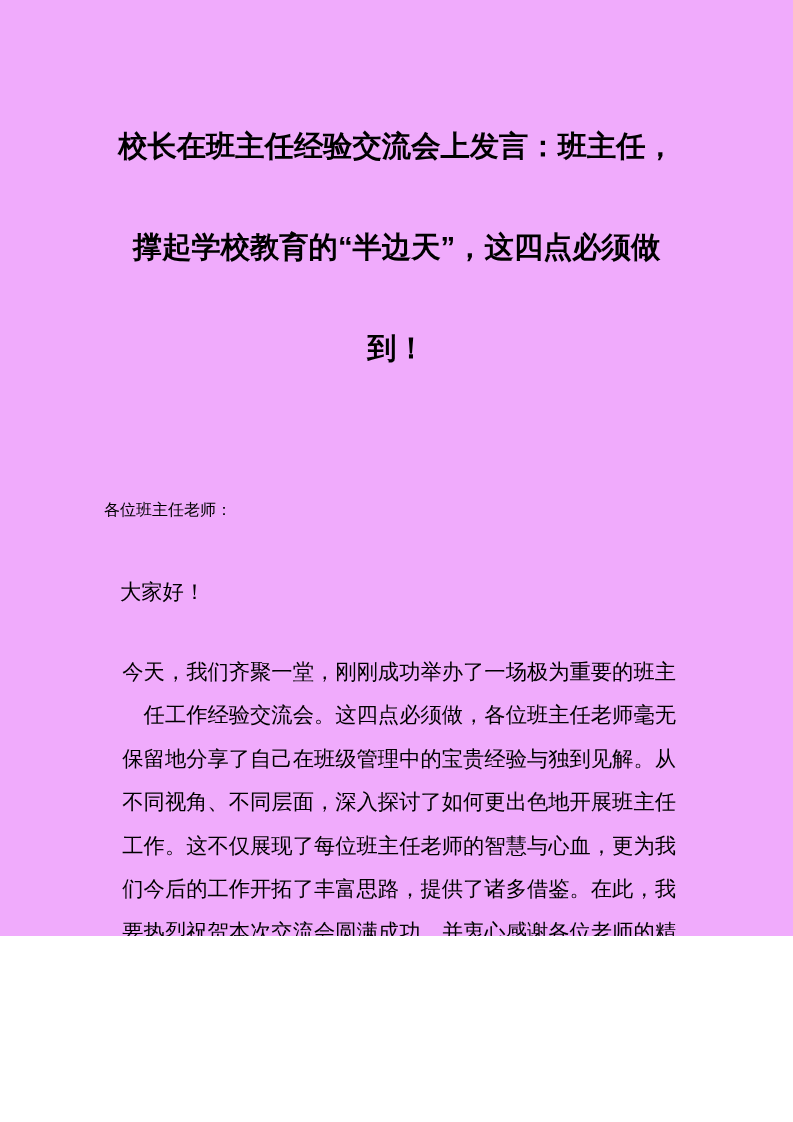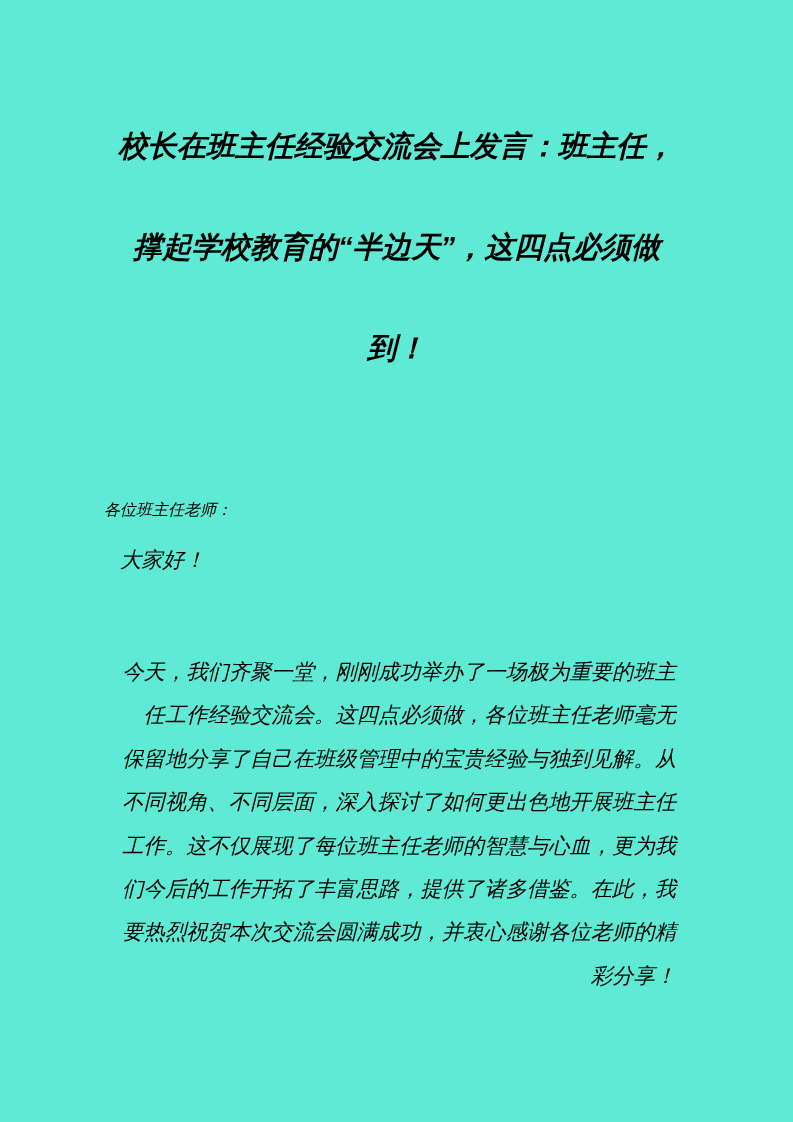--- a/index.html
+++ b/index.html
@@ -3,26 +3,25 @@
 <meta charset="utf-8">
 <style>
   html, body {
     margin: 0;
     padding: 0;
     background: #ffffff;
   }
   .page {
     position: relative;
     width: 793px;
-    height: 1122px;
-    background: #5eead4;
+    height: 936px;
+    background: #f0abfc;
     color: #000000;
     font-family: "Liberation Sans", "DejaVu Sans", sans-serif;
     overflow: hidden;
-    font-style: italic;
   }
   .doc-title {
     position: absolute;
     top: 95px;
     left: 0;
     width: 793px;
     text-align: center;
     font-size: 29.3px;
     font-weight: bold;
     line-height: 101px;
@@ -34,21 +33,21 @@
   .salutation {
     position: absolute;
     top: 488px;
     left: 104px;
     font-size: 16px;
     line-height: 43.4px;
     white-space: nowrap;
   }
   .greeting {
     position: absolute;
-    top: 539px;
+    top: 571px;
     left: 120px;
     font-size: 21.3px;
     line-height: 43.4px;
     white-space: nowrap;
   }
   .speech-paragraph {
     position: absolute;
     top: 651px;
     left: 120px;
     width: 556px;

